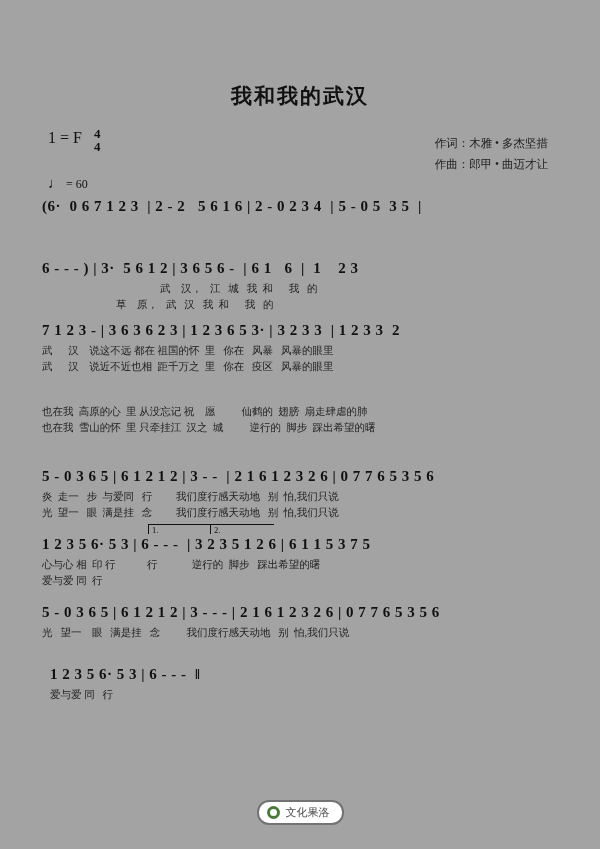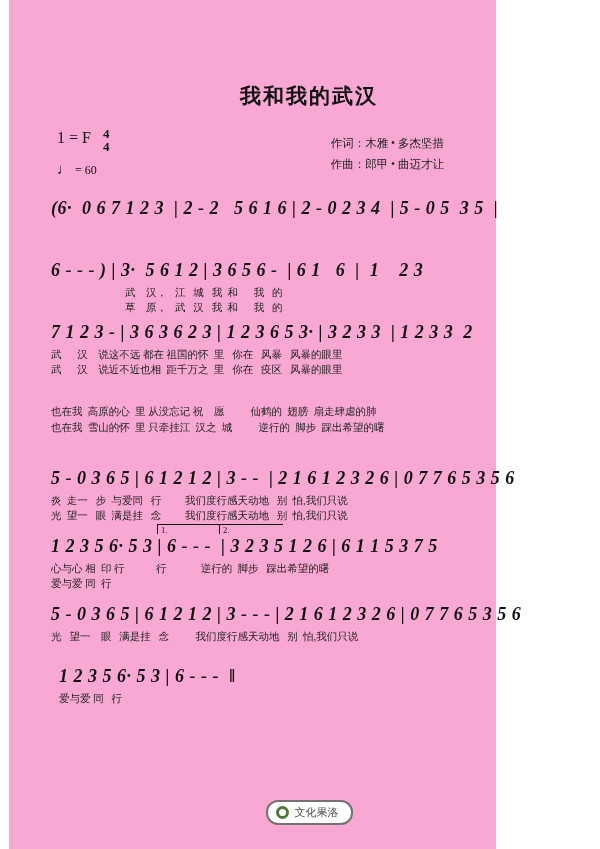--- a/index.html
+++ b/index.html
@@ -5,22 +5,22 @@
   html,body{margin:0;padding:0;}
   body{
     width:600px;height:849px;
     background:#ffffff;
     font-family:"Liberation Serif", serif;
     color:#111;
     position:relative;
     overflow:hidden;
   }
   .sheet{
-    position:absolute;left:9px;top:0;width:487px;height:849px;
-    background:#f9a8d4;
+    position:absolute;left:0;top:0;width:600px;height:849px;
+    background:#a3a3a3;
   }
   .title{
     position:absolute;top:82px;left:0;width:600px;
     text-align:center;
     font-size:21px;
     font-weight:bold;
     letter-spacing:2px;
     font-family:"Liberation Serif", serif;
   }
   .key-block{
@@ -32,43 +32,42 @@
   .key-eq{font-family:"Liberation Serif",serif;font-size:16px;}
   .meter{
     display:inline-block;
     margin-left:12px;
     text-align:center;
     line-height:0.95;
     font-size:13px;
     font-weight:bold;
   }
   .tempo{
-    margin-top:6px;
+    margin-top:20px;
     font-size:12px;
     white-space:nowrap;
   }
   .credits{
     position:absolute;right:52px;top:133px;
     text-align:left;
     font-size:11.5px;
     line-height:1.85;
     color:#222;
   }
   .line{
     position:absolute;
     left:42px;width:516px;
     font-family:"Liberation Serif", serif;
   }
   .notes{
-    font-size:18px;
+    font-size:15px;
     letter-spacing:0.5px;
     white-space:pre;
     line-height:1.15;
     font-weight:bold;
-    font-style:italic;
   }
   .lyric{
     font-size:10.5px;
     white-space:pre;
     line-height:1.5;
     color:#222;
     letter-spacing:0px;
     font-weight:normal;
   }
   .footer{
@@ -130,21 +129,21 @@
     <div>作词：木雅 • 多杰坚措</div>
     <div>作曲：郎甲 • 曲迈才让</div>
   </div>
 
   <div class="line" style="top:198px;">
     <div class="notes">(6·  0 6 7 1 2 3  | 2 - 2   5 6 1 6 | 2 - 0 2 3 4  | 5 - 0 5  3 5  |</div>
   </div>
 
   <div class="line" style="top:260px;">
     <div class="notes">6 - - - ) | 3·  5 6 1 2 | 3 6 5 6 -  | 6 1   6  |  1    2 3</div>
-    <div class="lyric" style="margin-top:4px;margin-left:74px;">武    汉，   江   城   我  和      我   的</div>
+    <div class="lyric" style="margin-top:4px;margin-left:118px;">武    汉，   江   城   我  和      我   的</div>
     <div class="lyric" style="margin-left:74px;">草    原，   武   汉   我  和      我   的</div>
   </div>
 
   <div class="line" style="top:322px;">
     <div class="notes">7 1 2 3 - | 3 6 3 6 2 3 | 1 2 3 6 5 3· | 3 2 3 3  | 1 2 3 3  2</div>
     <div class="lyric" style="margin-top:4px;">武      汉    说这不远 都在 祖国的怀  里   你在   风暴   风暴的眼里</div>
     <div class="lyric">武      汉    说近不近也相  距千万之  里   你在   疫区   风暴的眼里</div>
   </div>
 
   <div class="line" style="top:400px;">

